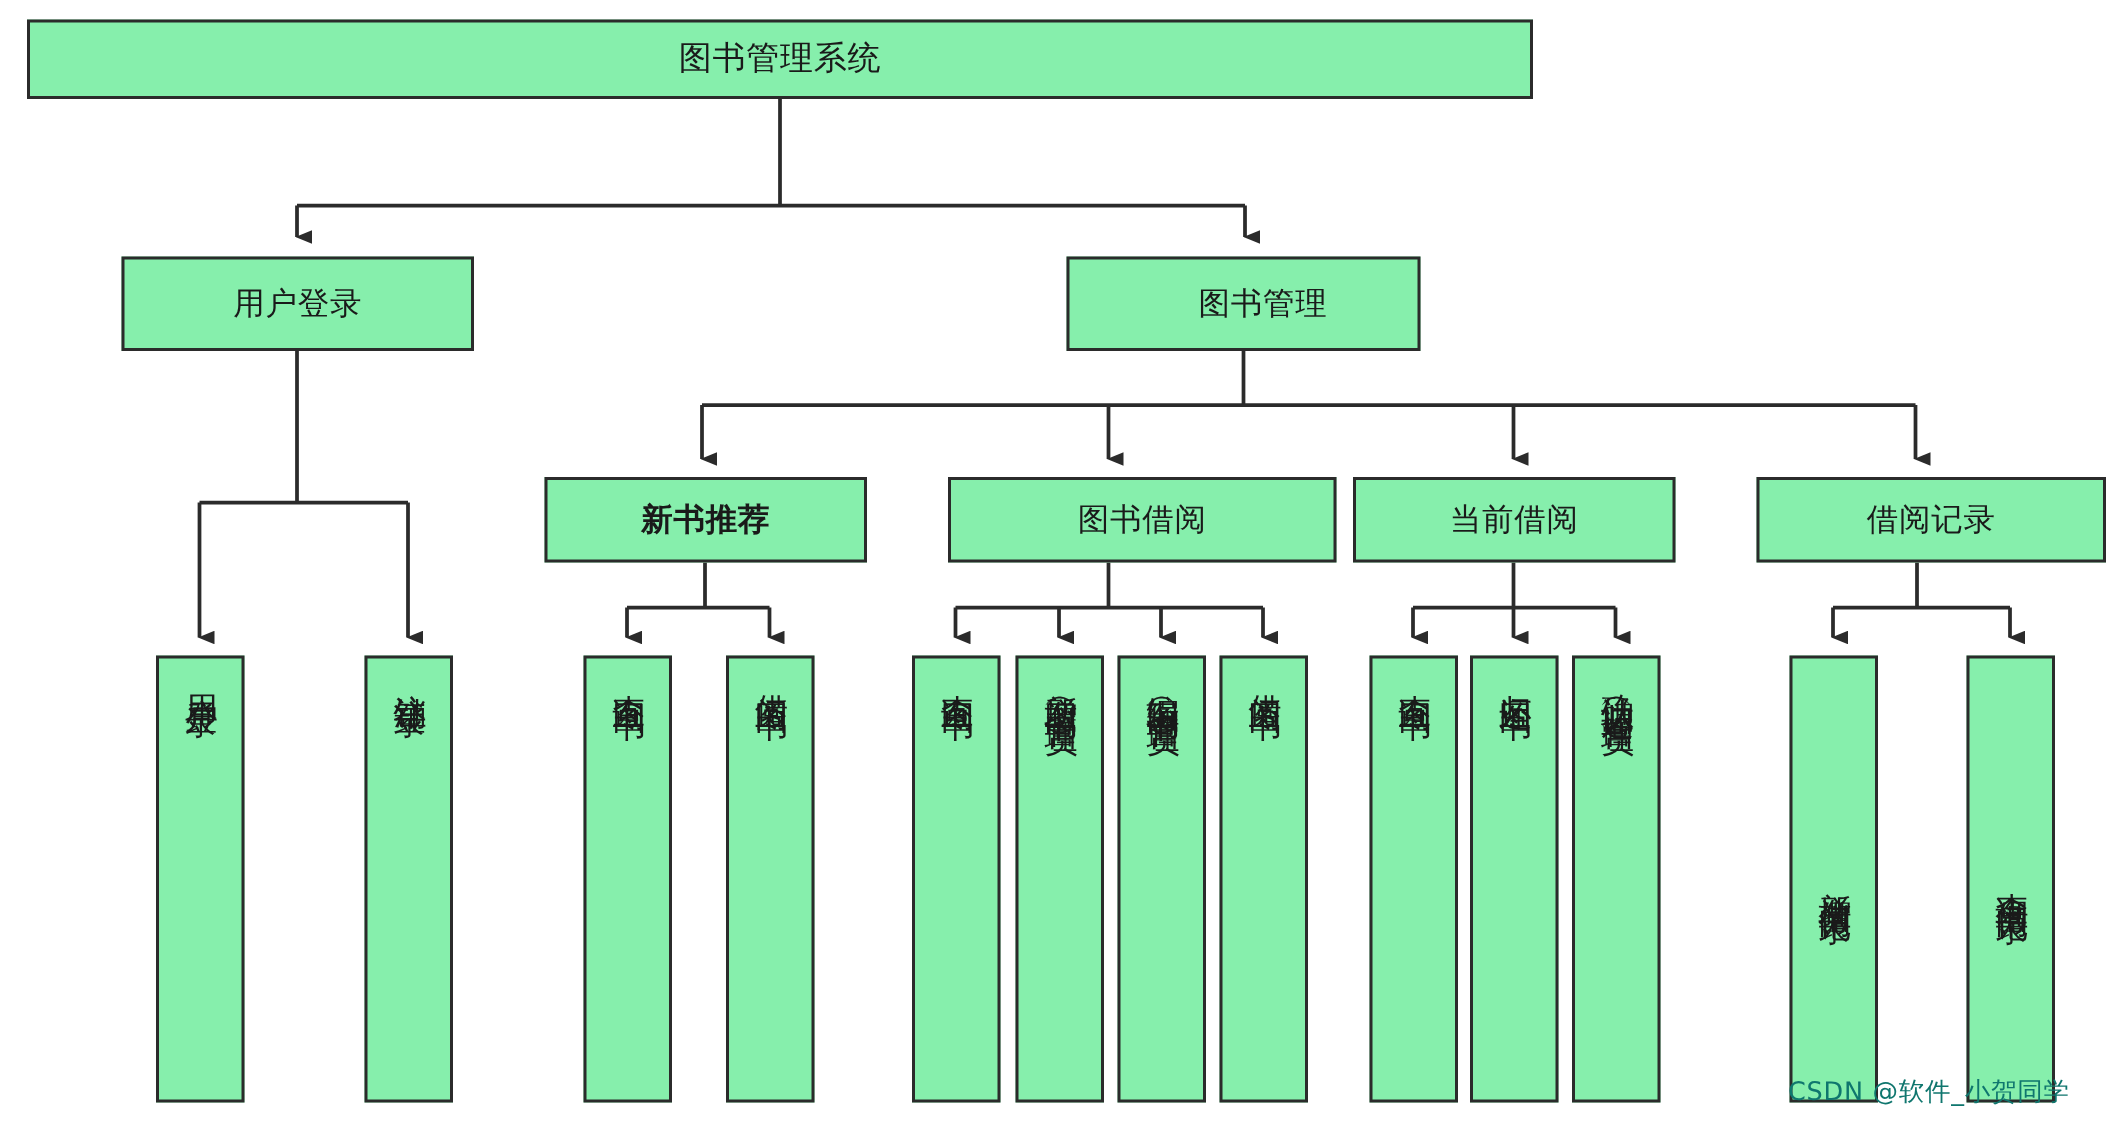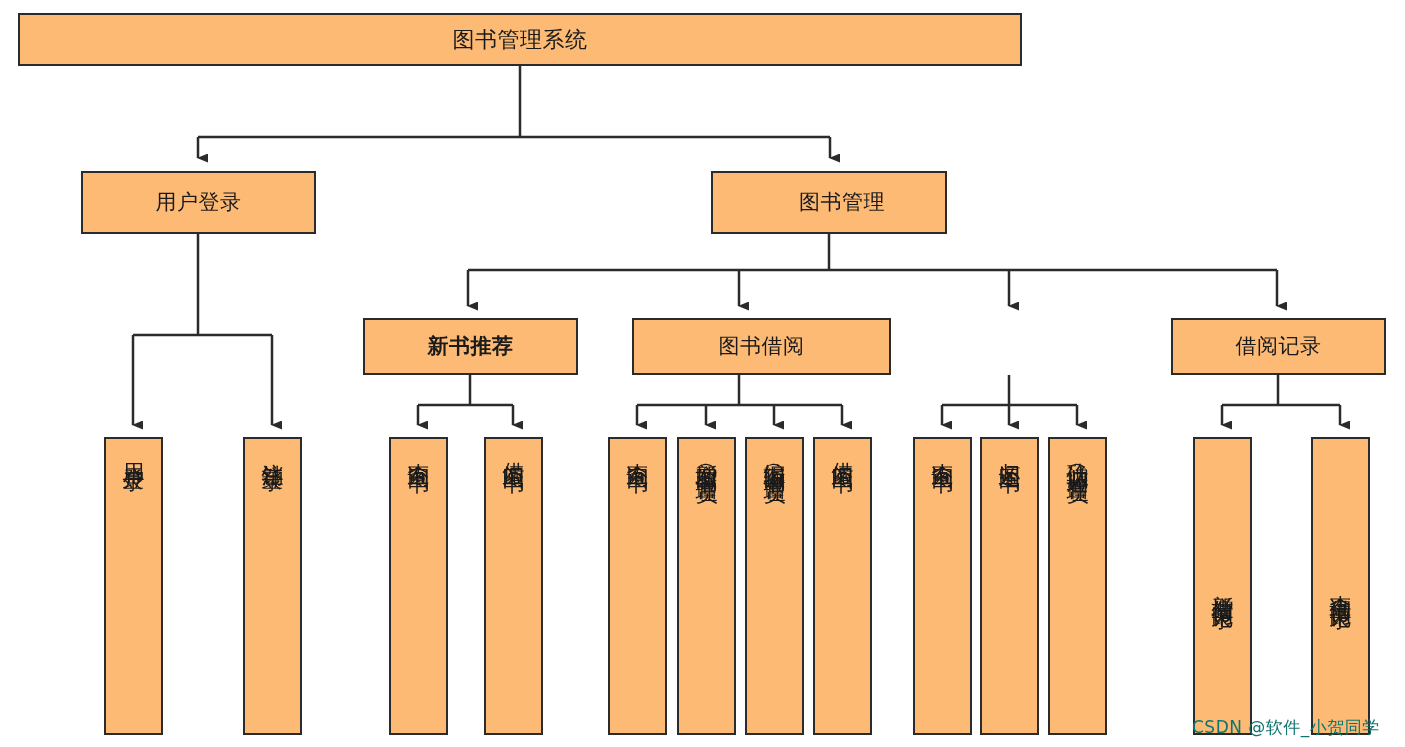--- a/index.html
+++ b/index.html
@@ -20,21 +20,21 @@
     left: 0;
     top: 0;
     width: 1405px;
     height: 747px;
     pointer-events: none;
   }
   .node {
     position: absolute;
     box-sizing: border-box;
     border: 2.5px solid #2b2b2b;
-    background: #fdba74;
+    background: #86efac;
     display: flex;
     align-items: center;
     justify-content: center;
     color: #1a1a1a;
   }
   .node-label {
     display: block;
     text-align: center;
     line-height: 1.0;
     letter-spacing: 0.5px;
@@ -143,22 +143,25 @@
   </div>
 
   <div class="node horiz" style="left:363px; top:318px; width:215px; height:57px;font-weight:bold;">
     <span class="node-label">新书推荐</span>
   </div>
 
   <div class="node horiz" style="left:632px; top:318px; width:259px; height:57px;">
     <span class="node-label">图书借阅</span>
   </div>
 
-
-  <div class="node horiz" style="left:1171px; top:318px; width:215px; height:57px;">
+  <div class="node horiz" style="left:902px; top:318px; width:215px; height:57px;">
+    <span class="node-label">当前借阅</span>
+  </div>
+
+  <div class="node horiz" style="left:1171px; top:318px; width:233px; height:57px;">
     <span class="node-label">借阅记录</span>
   </div>
 
   <div class="node vert" style="left:104px; top:437px; width:59px; height:298px;">
     <span class="node-label">用户登录</span>
   </div>
 
   <div class="node vert" style="left:243px; top:437px; width:59px; height:298px;">
     <span class="node-label">注销登录</span>
   </div>

